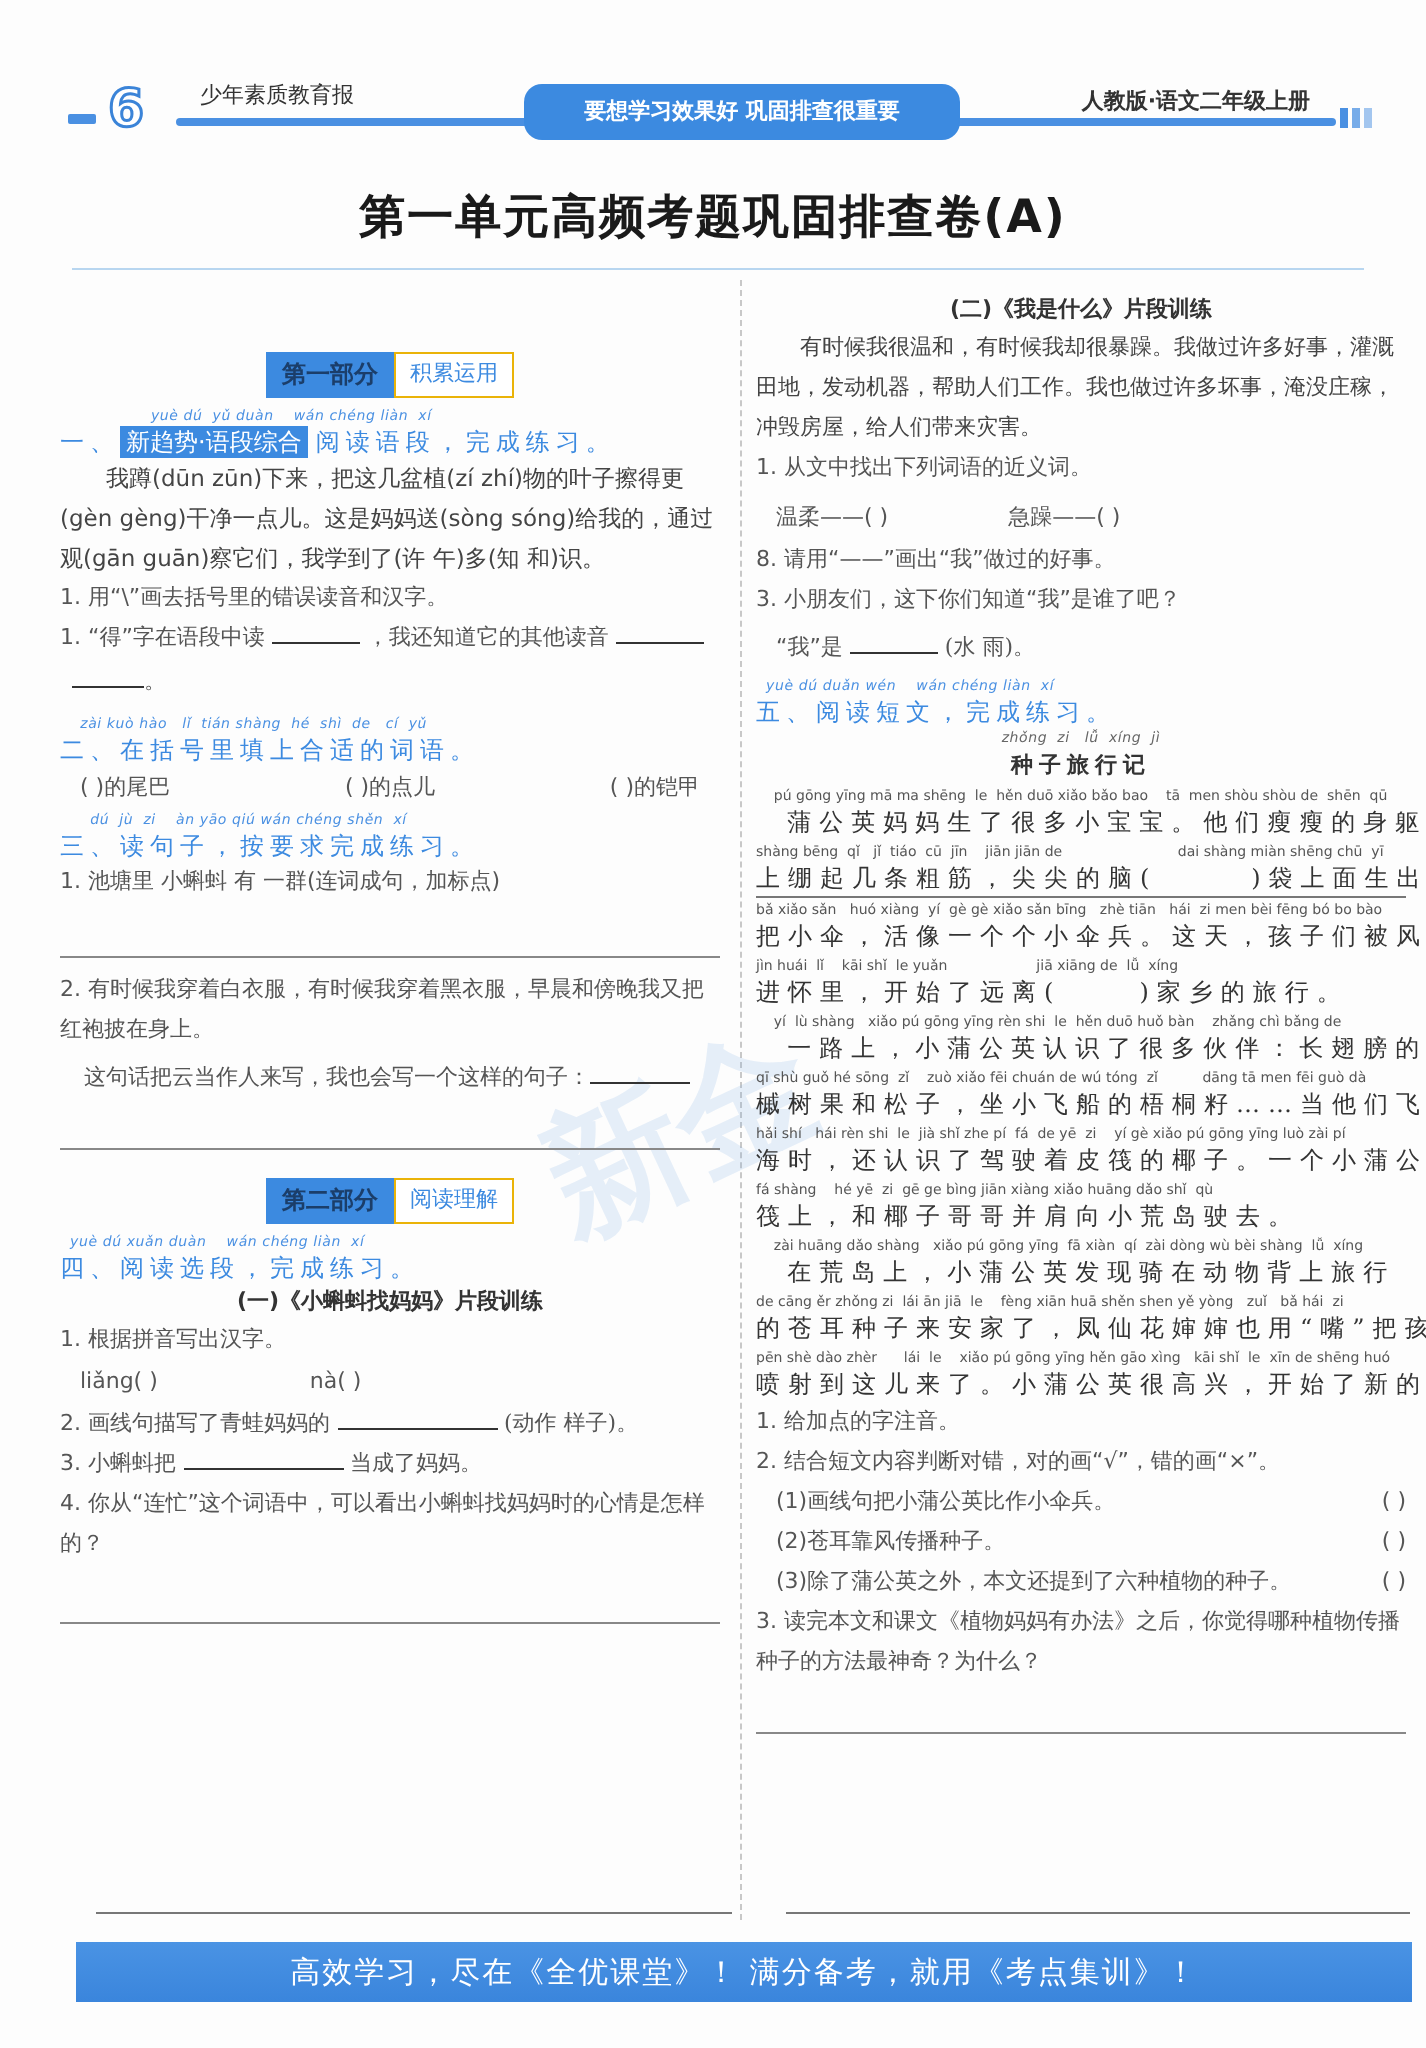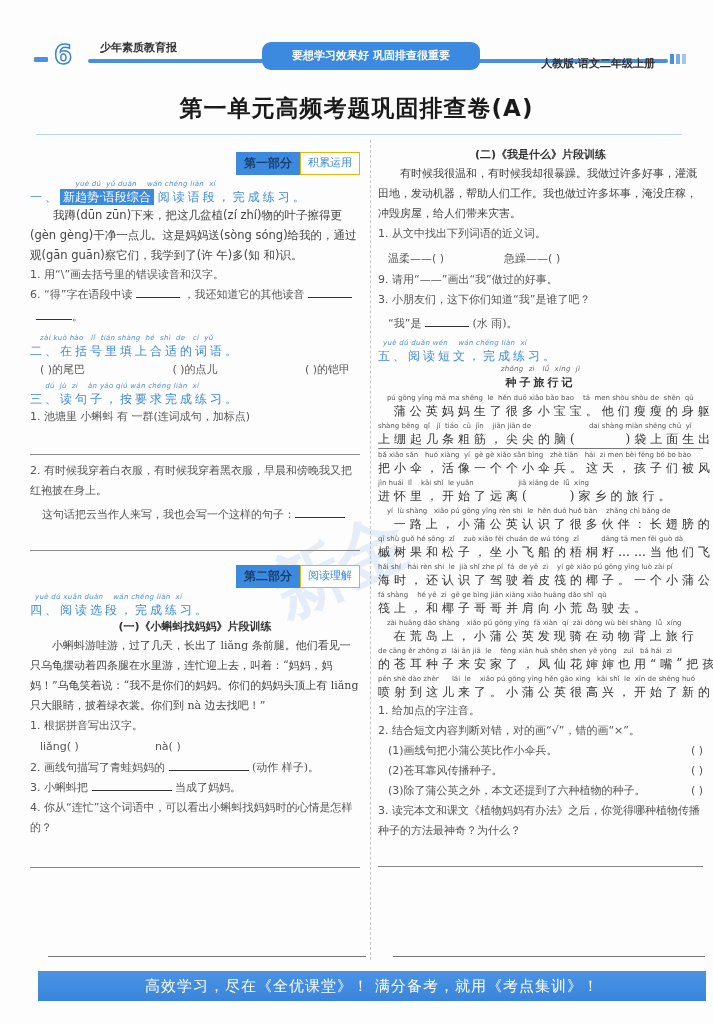--- a/index.html
+++ b/index.html
@@ -4,38 +4,38 @@
 <style>
   * { box-sizing: border-box; margin: 0; padding: 0; }
   html, body { width: 713px; height: 1024px; background: #fdfdfd; overflow: hidden; }
   body { font-family: "DejaVu Sans", "Liberation Sans", sans-serif; color: #3a3a3a; position: relative; }
 
   
   .hdr { position: absolute; left: 0; top: 0; width: 713px; height: 100px; }
   .hdr .dash { position: absolute; left: 34px; top: 57px; width: 14px; height: 5px; background: #4a90e2; border-radius: 1px; }
   .hdr .pgnum { position: absolute; left: 54px; top: 40px; font-size: 26px; font-weight: bold; color: #fff;
      -webkit-text-stroke: 1.5px #3b84d8; font-family: "DejaVu Sans", sans-serif; }
-  .hdr .paper { position: absolute; left: 100px; top: 40px; font-size: 11px; font-weight: bold; color: #333; }
+  .hdr .paper { position: absolute; left: 100px; top: 40px; font-size: 11px; font-weight: normal; color: #333; }
   .hdr .line { position: absolute; left: 88px; top: 59px; width: 580px; height: 4px; background: #4a90e2; border-radius: 2px; }
   .hdr .slogan { position: absolute; left: 262px; top: 42px; width: 218px; height: 28px; background: #3c8ae0;
      border-radius: 9px; color: #fff; font-size: 11px; font-weight: bold; text-align: center; line-height: 28px; }
-  .hdr .edition { position: absolute; right: 58px; top: 56px; font-size: 11px; font-weight: bold; color: #333; font-family: Liberation Serif, serif; }
+  .hdr .edition { position: absolute; right: 58px; top: 43px; font-size: 11px; font-weight: bold; color: #333; }
   .hdr .bars { position: absolute; left: 670px; top: 54px; display: flex; gap: 2px; }
   .hdr .bars span { display: block; width: 4px; height: 10px; background: #4a90e2; }
   .hdr .bars span:nth-child(2){ opacity: .75 } .hdr .bars span:nth-child(3){ opacity: .5 }
 
   .title { position: absolute; left: 0; top: 93px; width: 713px; text-align: center; font-size: 23px; font-weight: bold; color: #1a1a1a; letter-spacing: 1px; }
   .title-rule { position: absolute; left: 36px; top: 134px; width: 646px; height: 1px; background: #b8d6f0; }
 
   .col { position: absolute; top: 140px; }
   .col.left { left: 30px; width: 330px; }
   .col.right { left: 378px; width: 325px; }
   .divider { position: absolute; left: 370px; top: 140px; height: 820px; border-left: 1px dashed #c8c8c8; }
 
-  .part-badge { display: flex; justify-content: flex-end; margin: 12px 0 4px; }
+  .part-badge { display: flex; justify-content: center; margin: 36px 0 4px; }
   .part-badge .pb-a { background: #3c8ae0; color: #1b3e6a; font-size: 12px; font-weight: bold; padding: 3px 8px; }
   .part-badge .pb-b { border: 1px solid #eab308; color: #3c8ae0; font-size: 11px; padding: 2px 7px; background: #fff; }
 
   .py { font-size: 7px; color: #4a90e2; letter-spacing: 0.3px; white-space: pre; line-height: 10px; font-style: italic; }
   .py.gray { color: #666; }
   .sec-h { font-size: 12px; color: #3c8ae0; letter-spacing: 3px; line-height: 16px; }
   .sec-h .tag { background: #3c8ae0; color: #fff; padding: 1px 3px; letter-spacing: 0; margin-right: 4px; }
 
   .para { font-size: 11.5px; line-height: 20px; color: #444; text-indent: 2em; }
   .q { font-size: 11px; line-height: 20px; color: #555; }
@@ -85,56 +85,55 @@
     <span class="pb-b">积累运用</span>
   </div>
 
   <div class="py">                  yuè dú  yǔ duàn    wán chéng liàn  xí</div>
   <div class="sec-h">
     <span>一、</span><span class="tag">新趋势·语段综合</span><span>阅读语段，完成练习。</span>
   </div>
   <p class="para">我蹲(dūn  zūn)下来，把这几盆植(zí  zhí)物的叶子擦得更(gèn  gèng)干净一点儿。这是妈妈送(sòng  sóng)给我的，通过观(gān  guān)察它们，我学到了(许  午)多(知  和)识。</p>
   <div class="q">1. 用“\”画去括号里的错误读音和汉字。</div>
   <div class="q">
-    <span>6. “得”字在语段中读</span>
+    <span>1. “得”字在语段中读</span>
     <span class="blank" style="width:44px"></span>
     <span>，我还知道它的其他读音</span>
     <span class="blank" style="width:44px"></span>
   </div>
   <div class="q" style="margin-top:2px">
     <span class="blank" style="width:36px;margin-left:6px"></span><span>。</span>
   </div>
 
   <div class="py" style="margin-top:6px">    zài kuò hào   lǐ  tián shàng  hé  shì  de   cí  yǔ</div>
   <div class="sec-h">二、在括号里填上合适的词语。</div>
   <div class="row3">
     <span>(          )的尾巴</span>
     <span>(          )的点儿</span>
     <span>(          )的铠甲</span>
   </div>
 
-  <div class="py">      dú  jù  zi    àn yāo qiú wán chéng liàn  xí</div>
+  <div class="py">      dú  jù  zi    àn yāo qiú wán chéng shěn  xí</div>
   <div class="sec-h">三、读句子，按要求完成练习。</div>
   <div class="q">1. 池塘里   小蝌蚪   有   一群(连词成句，加标点)</div>
   <div class="wline" style="margin-top:10px"></div>
   <div class="q">2. 有时候我穿着白衣服，有时候我穿着黑衣服，早晨和傍晚我又把红袍披在身上。</div>
   <div class="q" style="padding-left:12px;margin-top:4px">
     <span>这句话把云当作人来写，我也会写一个这样的句子：</span><span class="blank" style="width:50px"></span>
   </div>
   <div class="wline" style="margin-top:8px"></div>
 
   <div class="part-badge" style="margin-top:14px">
     <span class="pb-a">第二部分</span>
     <span class="pb-b">阅读理解</span>
   </div>
 
   <div class="py">  yuè dú xuǎn duàn    wán chéng liàn  xí</div>
   <div class="sec-h">四、阅读选段，完成练习。</div>
   <div class="subh">(一)《小蝌蚪找妈妈》片段训练</div>
-  <p class="para kai" style="font-size:11px">小蝌蚪游哇游，过了几天，长出了 liǎng 条前腿。他们看见一只乌龟摆动着四条腿在水里游，连忙迎上去，叫着：“妈妈，妈妈！”乌龟笑着说：“我不是你们的妈妈。你们的妈妈头顶上有 liǎng 只大眼睛，披着绿衣裳。你们到 nà 边去找吧！”</p>
   <div class="q">1. 根据拼音写出汉字。</div>
   <div class="row3" style="justify-content:flex-start;gap:76px">
     <span>liǎng(      )</span>
     <span>nà(      )</span>
   </div>
   <div class="q">
     <span>2. 画线句描写了青蛙妈妈的</span>
     <span class="blank" style="width:80px"></span>
     <span class="kai">(动作   样子)。</span>
   </div>
@@ -148,21 +147,21 @@
 </div>
 
 <div class="col right">
   <div class="subh" style="margin-top:6px">(二)《我是什么》片段训练</div>
   <p class="para kai" style="font-size:11px">有时候我很温和，有时候我却很暴躁。我做过许多好事，灌溉田地，发动机器，帮助人们工作。我也做过许多坏事，淹没庄稼，冲毁房屋，给人们带来灾害。</p>
   <div class="q">1. 从文中找出下列词语的近义词。</div>
   <div class="row3" style="justify-content:flex-start;gap:60px;margin-top:4px">
     <span>温柔——(          )</span>
     <span>急躁——(          )</span>
   </div>
-  <div class="q">9. 请用“——”画出“我”做过的好事。</div>
+  <div class="q">8. 请用“——”画出“我”做过的好事。</div>
   <div class="q">3. 小朋友们，这下你们知道“我”是谁了吧？</div>
   <div class="q" style="padding-left:10px;margin-top:4px">
     <span>“我”是</span>
     <span class="blank" style="width:44px"></span>
     <span class="kai">(水   雨)。</span>
   </div>
 
   <div class="py" style="margin-top:4px">  yuè dú duǎn wén    wán chéng liàn  xí</div>
   <div class="sec-h">五、阅读短文，完成练习。</div>
   <div class="py gray" style="text-align:center">zhǒng  zi   lǚ  xíng  jì</div>

